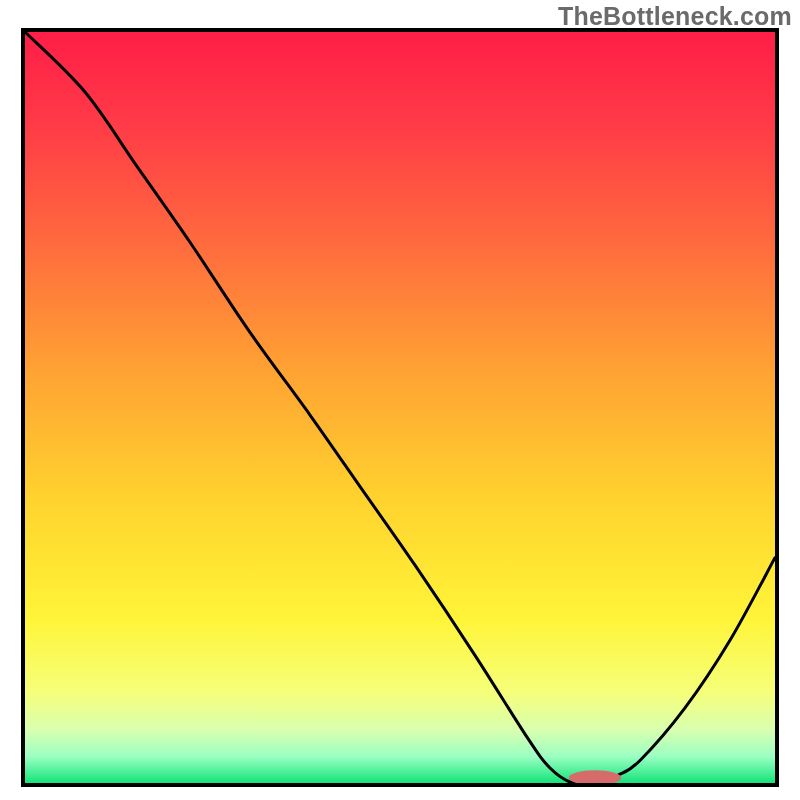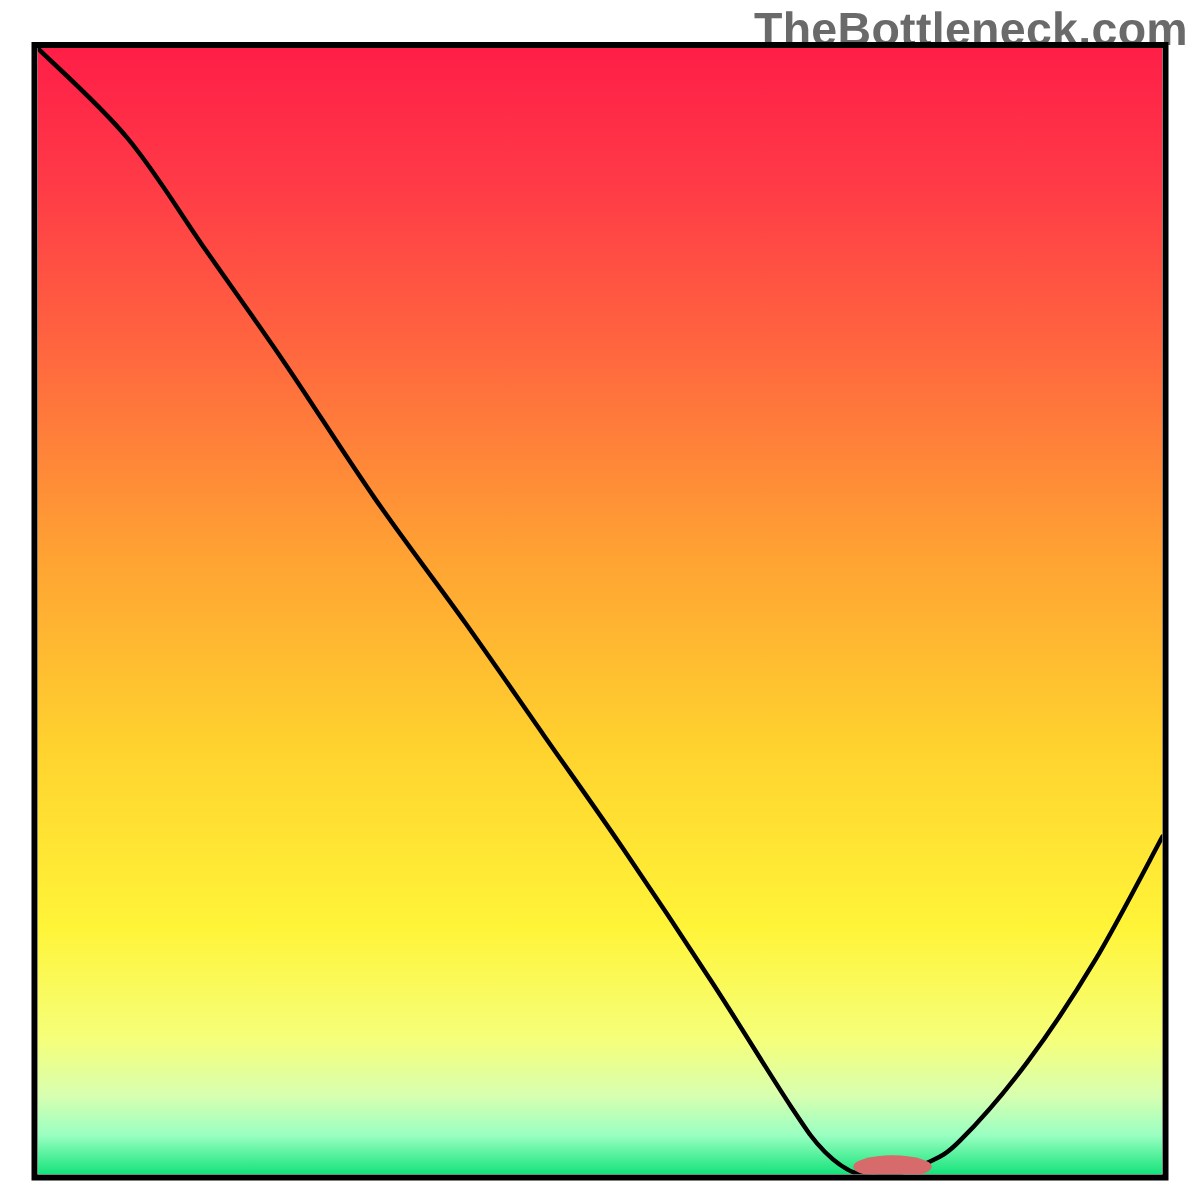--- a/index.html
+++ b/index.html
@@ -13,21 +13,21 @@
   }
   .wrap {
     position: relative;
     width: 800px;
     height: 800px;
   }
   .watermark {
     position: absolute;
     top: 2px;
     right: 8px;
-    font-size: 31px;
+    font-size: 25px;
     font-weight: bold;
     color: #6a6a6a;
     letter-spacing: 0.2px;
   }
   .plot-outer {
     position: absolute;
     left: 21px;
     top: 28px;
     width: 758px;
     height: 759px;

